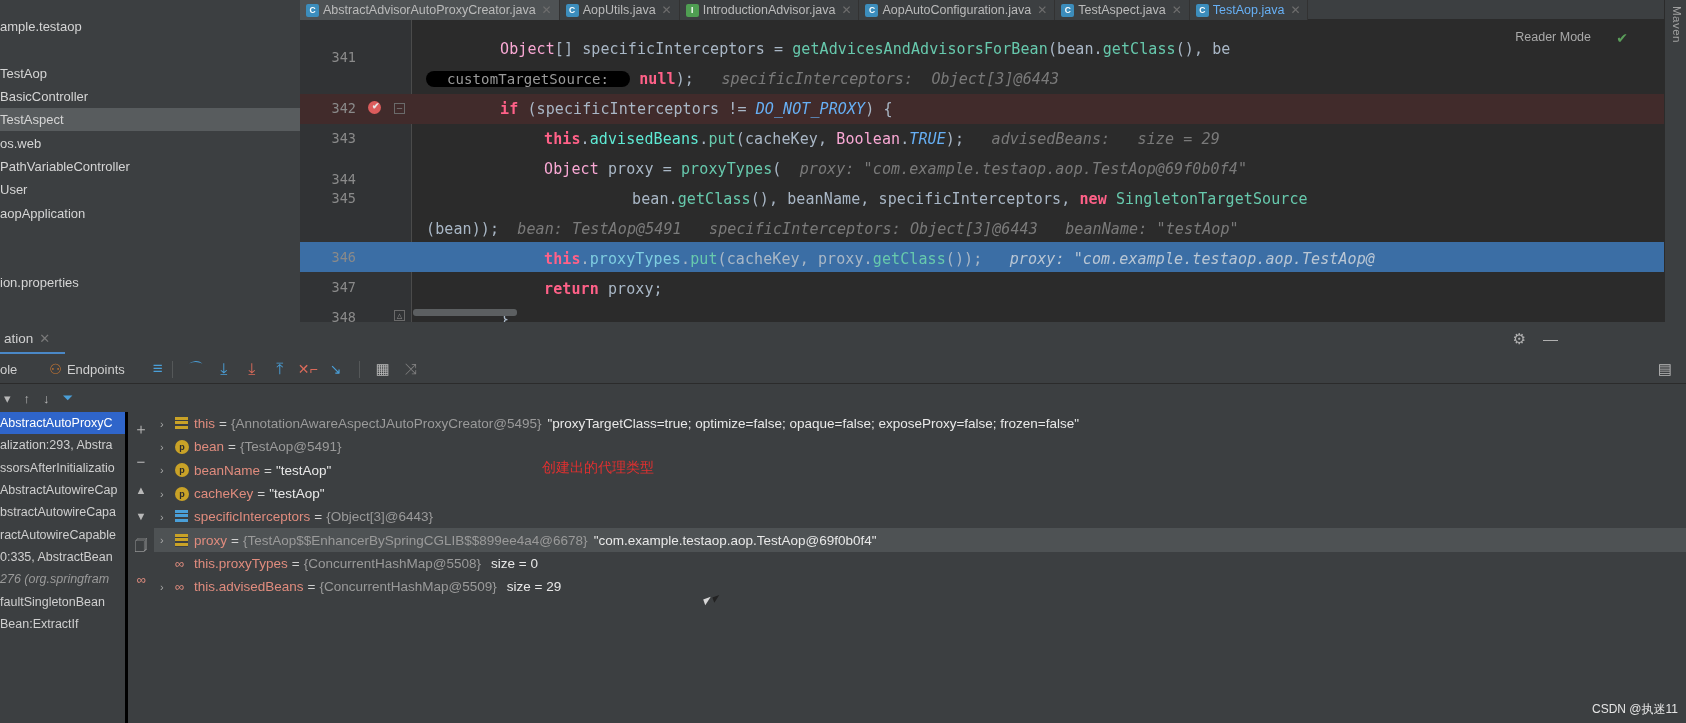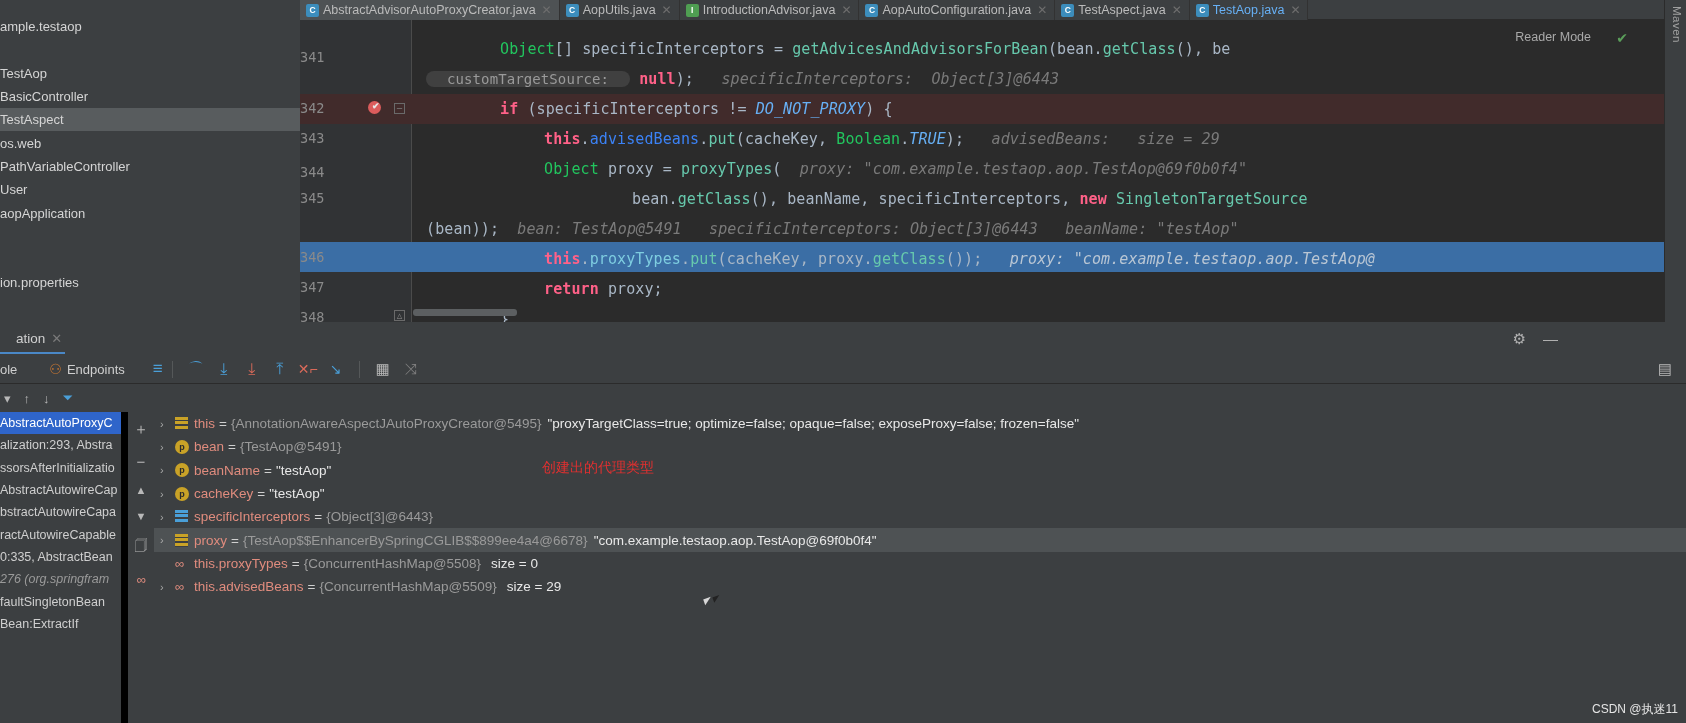--- a/index.html
+++ b/index.html
@@ -51,39 +51,39 @@
   .editor {
     position: absolute; left: 300px; top: 20px; width: 1386px; height: 302px;
     background: #2b2b2b; overflow: hidden;
   }
   .gutter {
     position: absolute; left: 0; top: 0; width: 112px; height: 302px;
     background: #313335; border-right: 1px solid #4b4b4b;
   }
   .codearea { position: absolute; left: 112px; top: 0; right: 0; height: 302px; }
   .ln {
-    position: absolute; left: 0; width: 56px; 
+    position: absolute; left: 0; width: 56px; text-align: right;
     font-family: "DejaVu Sans Mono", monospace; font-size: 13.5px; color: #8a8a8a;
   }
   .codeline {
     position: absolute; left: 0; white-space: pre;
     font-family: "DejaVu Sans Mono", monospace; font-size: 15px;
     color: #a9b7c6; letter-spacing: .1px;
   }
   .hl-exec { background: #3b6ea5; }
   .bp-line { position: absolute; left: 0; width: 100%; height: 30px; background: #412b2b; }
   .k { color: #ff6188; font-weight: bold; }          
   .m { color: #67c9ad; text-align: right; }                              
   .f { color: #9876aa; }                              
-  .t { color: #22c55e; }                              
+  .t { color: #f9a8d4; }                              
   .hint {
     color: #7a7a7a; font-style: italic;
   }
   .hintbox {
-    background: #404040; color: #9a9a9a; border-radius: 8px;
+    background: #000000; color: #9a9a9a; border-radius: 8px;
     padding: 0 21px; font-style: normal; font-size: 14px;
   }
   .const { color: #67b0f5; font-style: italic; }
   .bp-dot {
     position: absolute; width: 13px; height: 13px; border-radius: 50%;
     background: #db5c5c;
   }
   .bp-check {
     position: absolute; color: #e8e8e8; font-size: 9px; font-weight: bold;
   }
@@ -122,21 +122,21 @@
   .debugpanel {
     position: absolute; left: 0; top: 322px; width: 1686px; height: 401px;
     background: #3c3f41;
   }
   .dbg-tabrow {
     position: absolute; left: 0; top: 0; width: 1686px; height: 32px;
     background: #3c3f41;
   }
   .dbg-tab {
     position: absolute; left: 0; top: 0; height: 32px;
-    display: flex; align-items: center; gap: 6px; padding-left: 16px;
+    display: flex; align-items: center; gap: 6px; padding-left: 4px;
     font-size: 13.5px; color: #d0d0d0;
   }
   .dbg-tab-underline {
     position: absolute; left: 0; top: 30px; width: 65px; height: 2px; background: #4a88c7;
   }
   .dbg-tab-x { color: #7a7a7a; font-size: 13px; }
   .gear, .minus {
     position: absolute; top: 8px; color: #b0b0b0; font-size: 15px;
   }
   .toolrow {
@@ -145,21 +145,21 @@
     display: flex; align-items: center;
   }
   .tool-item {
     display: inline-flex; align-items: center; gap: 5px;
     font-size: 13px; color: #cfcfcf; height: 29px;
   }
   .sep { width: 1px; height: 17px; background: #555859; margin: 0 9px; }
 
   .leftframes {
     position: absolute; left: 0; top: 62px; width: 128px; height: 339px;
-    background: #3c3f41; overflow: hidden; border-right: 7px solid #000000;
+    background: #3c3f41; overflow: hidden; border-right: 3px solid #000000;
   }
   .frames-toolbar {
     position: absolute; left: 0; top: 62px; width: 128px; height: 28px;
     display: flex; align-items: center; gap: 13px; padding-left: 2px;
     color: #b8b8b8; font-size: 13px;
   }
   .frow {
     height: 22.3px; display: flex; align-items: center; white-space: nowrap;
     font-size: 12.5px; color: #cfcfcf; padding-left: 0;
   }
@@ -318,35 +318,35 @@
     <div class="bp-check" style="left:72px; top:81px;">✔</div>
     <div class="fold" style="left:94px; top:83px;">−</div>
     <div class="fold" style="left:94px; top:290px;">▵</div>
 
     <div class="exec-marks" style="left:104px; top:222px; width:90px; height:30px;"></div>
     <div class="exec-marks" style="left:196px; top:222px; width:38px; height:30px;"></div>
 
     <div class="ln" style="top:29px">341</div>
     <div class="ln" style="top:80px">342</div>
     <div class="ln" style="top:110px">343</div>
-    <div class="ln" style="top:144px">344</div>
+    <div class="ln" style="top:151px">344</div>
     <div class="ln" style="top:170px">345</div>
     <div class="ln" style="top:229px">346</div>
     <div class="ln" style="top:259px">347</div>
     <div class="ln" style="top:289px">348</div>
 
     <div class="codearea">
 
       <div class="codeline" style="top:20px;left:88px"><span class="t">Object</span>[] specificInterceptors = <span class="m">getAdvicesAndAdvisorsForBean</span>(bean.<span class="m">getClass</span>(), be</div>
 
       <div class="codeline" style="top:50px;left:14px"><span class="hintbox">customTargetSource:</span> <span class="k">null</span>);&nbsp;&nbsp; <span class="hint">specificInterceptors:  Object[3]@6443</span></div>
 
       <div class="codeline" style="top:80px;left:88px"><span class="k">if</span> (specificInterceptors != <span class="const">DO_NOT_PROXY</span>) {</div>
 
-      <div class="codeline" style="top:110px;left:132px"><span class="k">this</span>.<span class="f" style="color:#3b82f6">advisedBeans</span>.<span class="m">put</span>(cacheKey, <span class="t">Boolean</span>.<span class="const">TRUE</span>);&nbsp;&nbsp; <span class="hint">advisedBeans:   size = 29</span></div>
+      <div class="codeline" style="top:110px;left:132px"><span class="k">this</span>.<span class="f" style="color:#5eead4">advisedBeans</span>.<span class="m">put</span>(cacheKey, <span class="t">Boolean</span>.<span class="const">TRUE</span>);&nbsp;&nbsp; <span class="hint">advisedBeans:   size = 29</span></div>
 
       <div class="codeline" style="top:140px;left:132px"><span class="t">Object</span> proxy = <span class="m">proxyTypes</span>(&nbsp; <span class="hint">proxy: "com.example.testaop.aop.TestAop@69f0b0f4"</span></div>
 
       <div class="codeline" style="top:170px;left:220px">bean.<span class="m">getClass</span>(), beanName, specificInterceptors, <span class="k">new</span> <span class="m">SingletonTargetSource</span></div>
 
       <div class="codeline" style="top:200px;left:14px">(bean));&nbsp; <span class="hint">bean: TestAop@5491</span>&nbsp;&nbsp; <span class="hint">specificInterceptors: Object[3]@6443</span>&nbsp;&nbsp; <span class="hint">beanName: "testAop"</span></div>
 
       <div class="codeline" style="top:230px;left:132px"><span class="k">this</span>.<span class="f" style="color:#7ecde0">proxyTypes</span>.<span class="m">put</span>(cacheKey, proxy.<span class="m">getClass</span>());&nbsp;&nbsp; <span class="hint" style="color:#b9c6d4">proxy: "com.example.testaop.aop.TestAop@</span></div>
 
       <div class="codeline" style="top:260px;left:132px"><span class="k">return</span> proxy;</div>

